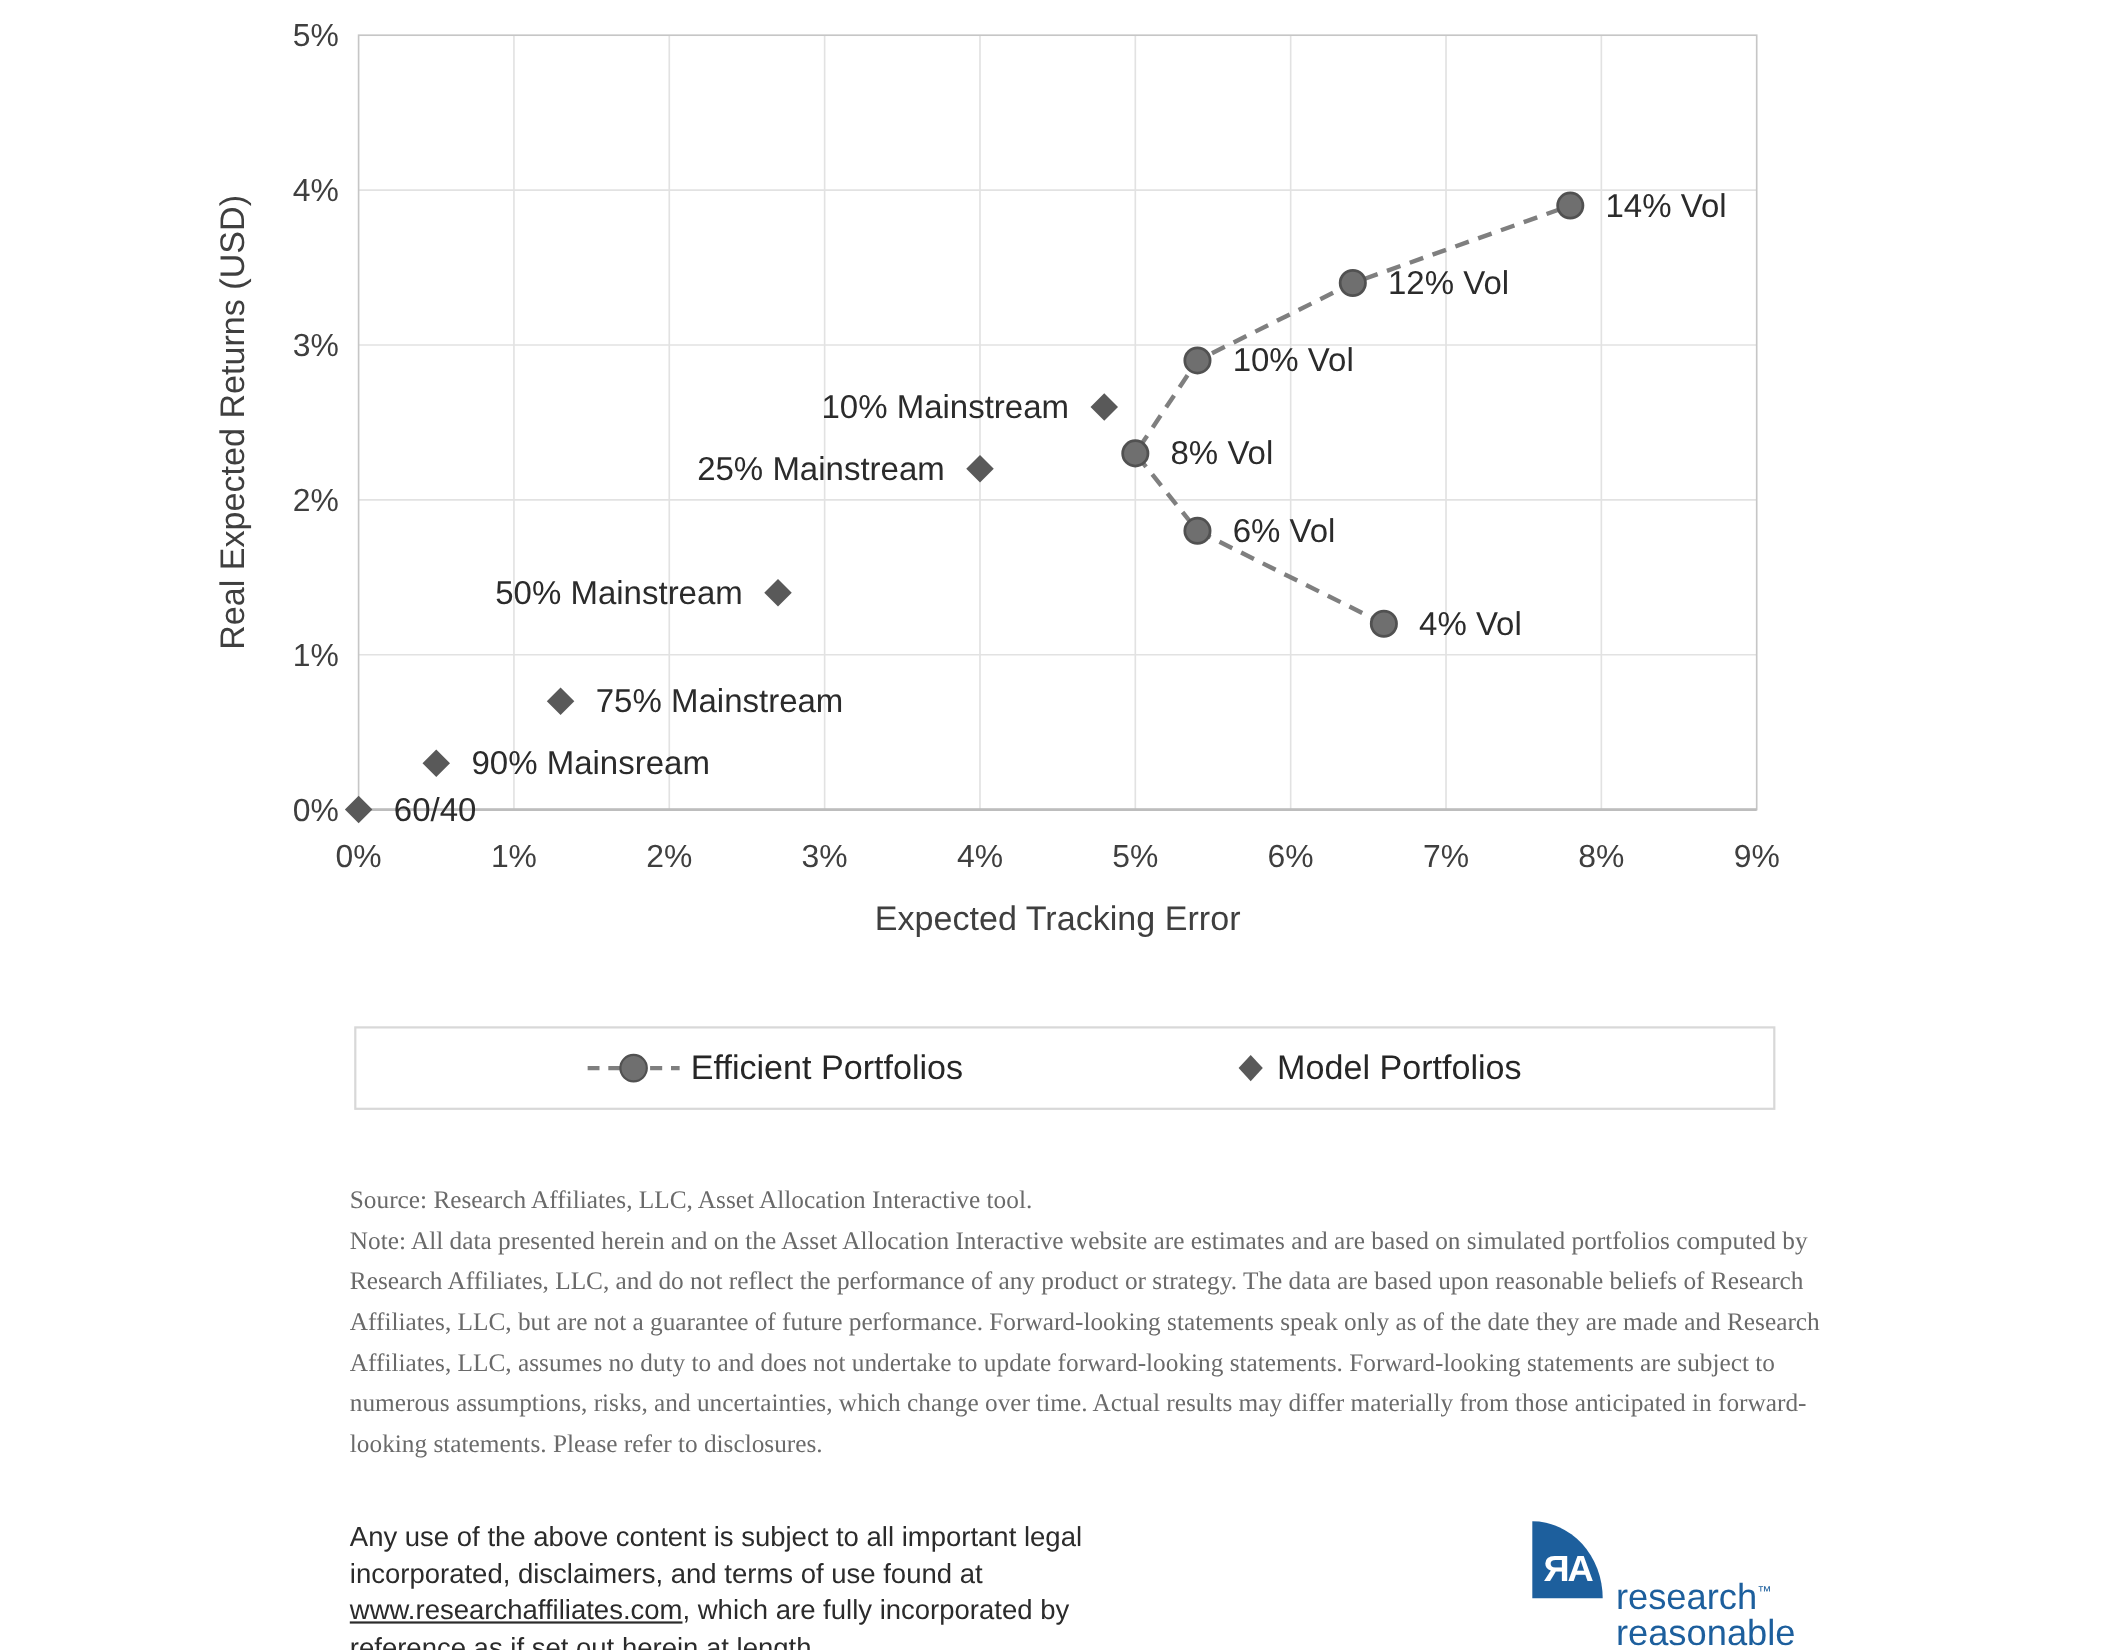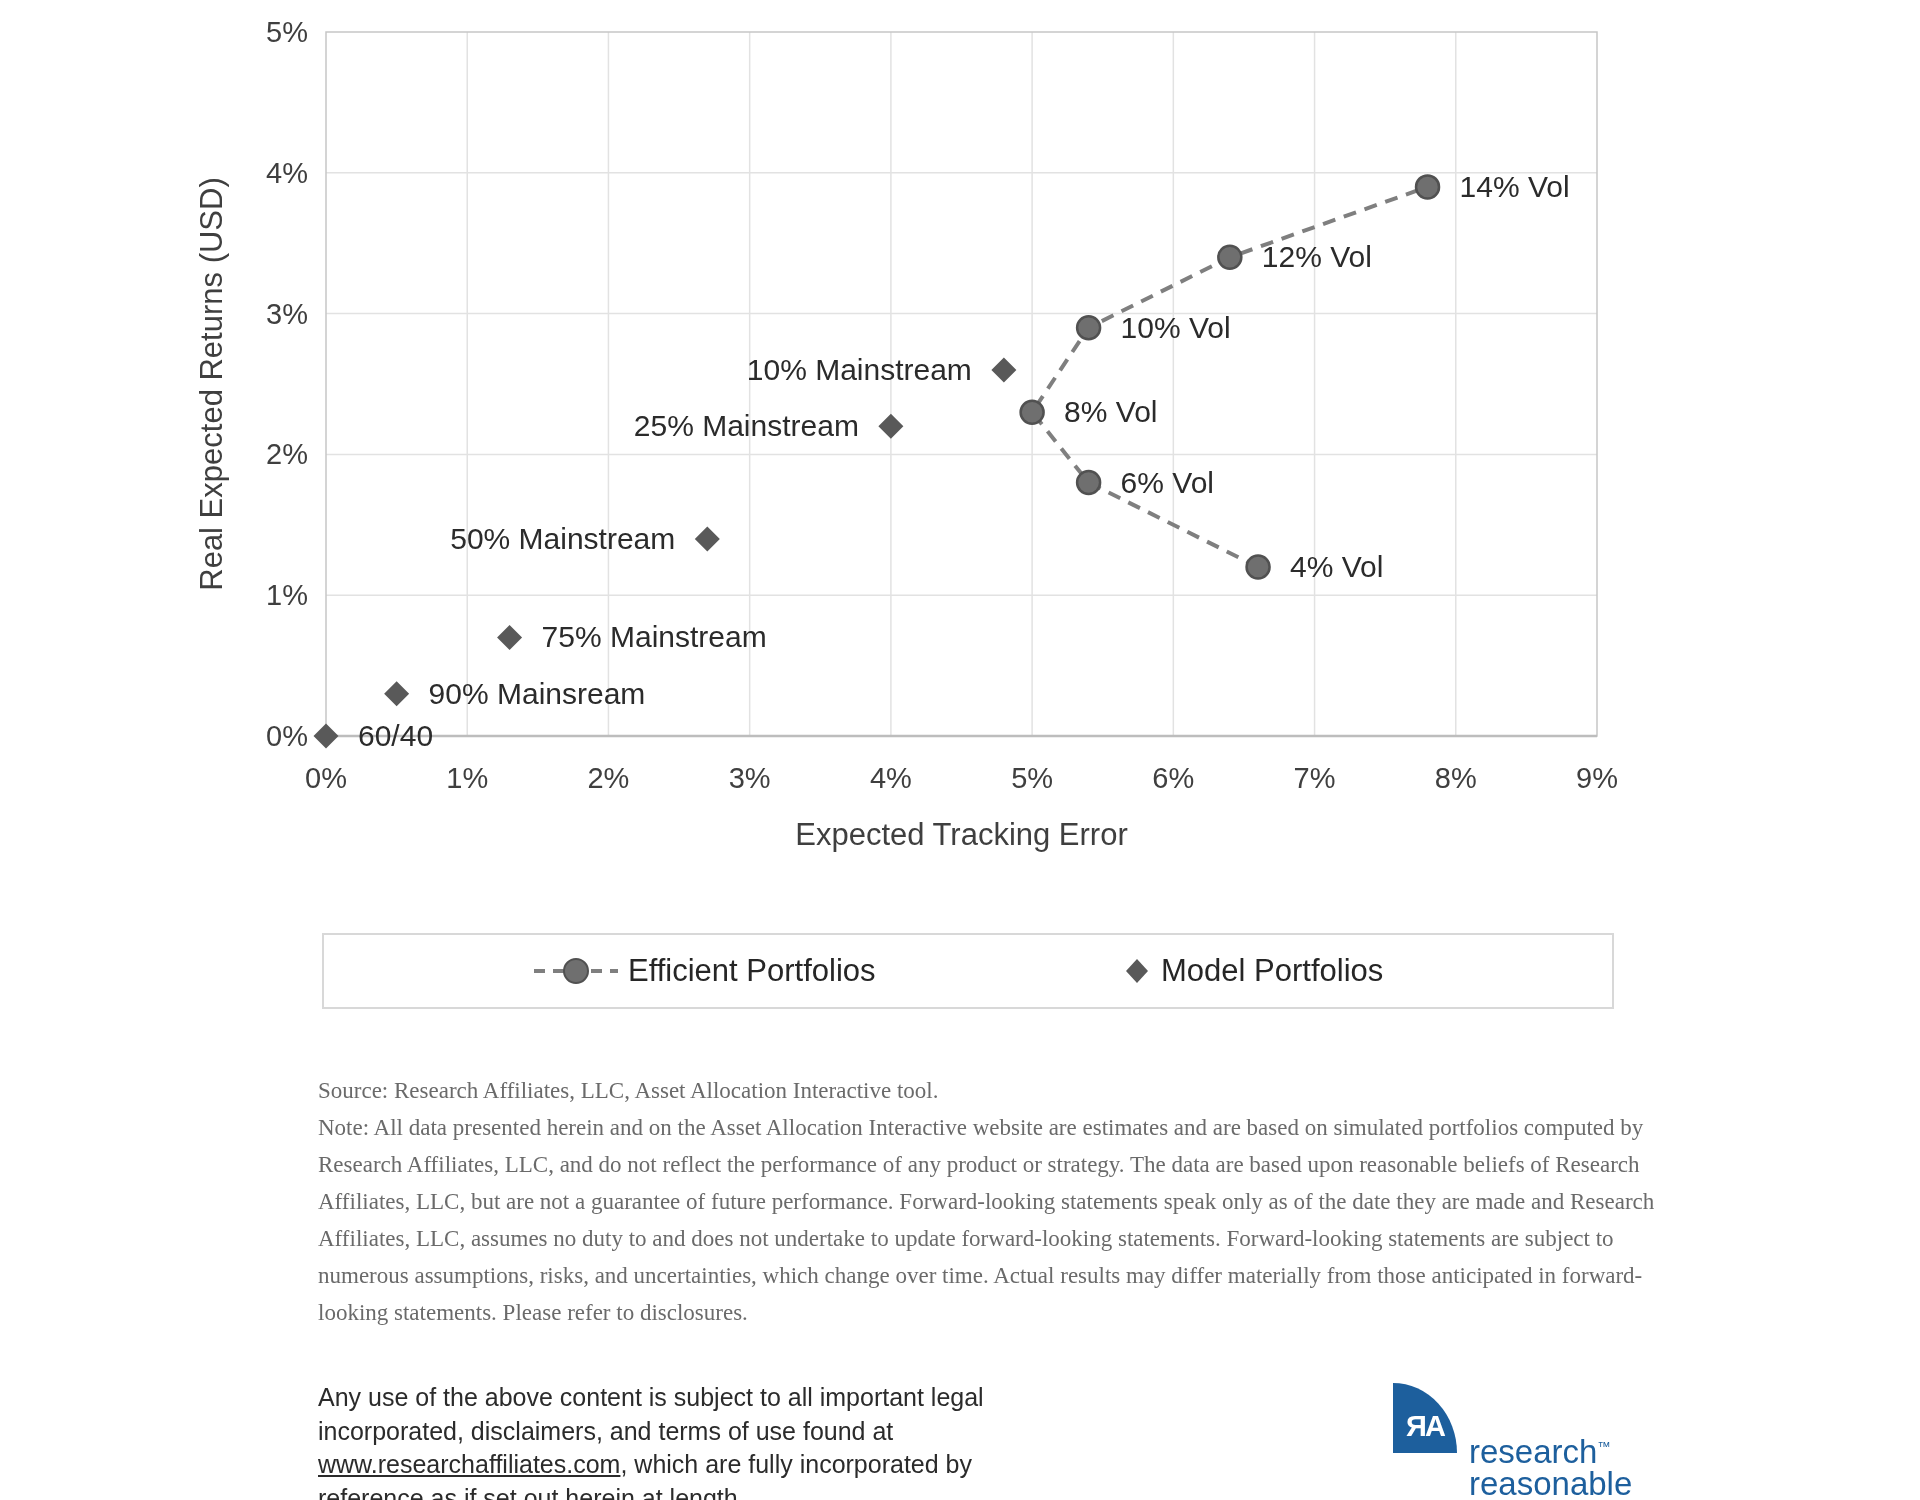--- a/index.html
+++ b/index.html
@@ -32,21 +32,21 @@
     position:absolute;left:318px;top:1381px;width:716px;
     font-size:25px;line-height:33.5px;color:#2b2b2b;
   }
   .disclaimer a{color:inherit;}
   
   .logo{position:absolute;left:1393px;top:1383px;display:flex;align-items:flex-start;}
   .logo-mark{
     width:64px;height:70px;border-radius:0 100% 0 0;
     display:flex;align-items:center;justify-content:center;
     padding-top:16px;box-sizing:border-box;
-    color:#fff;font-weight:bold;font-size:29px;letter-spacing:-2px;
+    color:#fff;font-weight:bold;font-size:33px;letter-spacing:-2px;
   }
   .logo-text{margin-left:12px;font-size:33px;line-height:32px;margin-top:2px;}
   .logo-text sup{font-size:13px;vertical-align:super;}
 </style>
 </head>
 <body>
 
 <svg id="plot-svg" width="1920" height="900" viewBox="0 0 1920 900">
     <line x1="467.22222222222223" y1="32" x2="467.22222222222223" y2="736" stroke="#e2e2e2" stroke-width="1.5"></line>
     <line x1="608.4444444444445" y1="32" x2="608.4444444444445" y2="736" stroke="#e2e2e2" stroke-width="1.5"></line>

